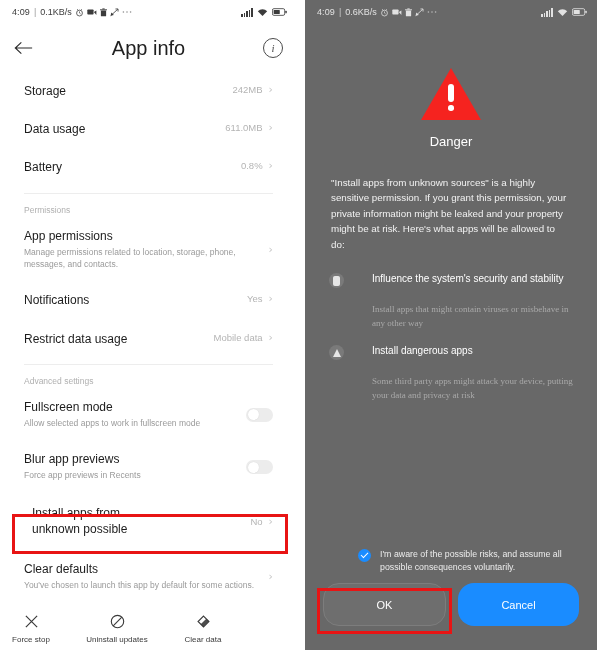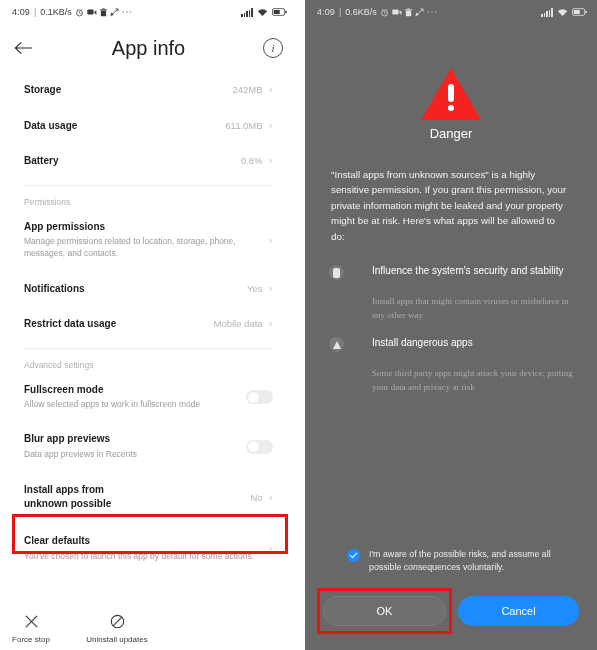--- a/index.html
+++ b/index.html
@@ -106,22 +106,22 @@
   .row {
     display: flex;
     align-items: flex-start;
     justify-content: space-between;
     padding: 11px 0;
     cursor: pointer;
     position: relative;
   }
   .row-main { flex: 1 1 auto; min-width: 0; }
   .row-title {
-    font-size: 10px;
-    font-weight: bold;
+    font-size: 12px;
+    font-weight: normal;
     color: #1c1c1c;
     line-height: 1.35;
   }
   .row-sub {
     font-size: 8.5px;
     color: #9a9a9a;
     line-height: 1.45;
     margin-top: 2px;
   }
   .row-right {
@@ -241,21 +241,21 @@
     width: 6px;
     display: flex; flex-direction: column; align-items: center; gap: 3px;
   }
   .danger-tri .bang .bar {
     width: 5.5px; height: 18px; background: #ffffff; border-radius: 3px;
   }
   .danger-tri .bang .dot {
     width: 5.5px; height: 5.5px; background: #ffffff; border-radius: 50%;
   }
   .danger-title {
-    margin-top: 6px;
+    margin-top: 14px;
     font-size: 13px;
     color: #ffffff;
   }
 
   .danger-body {
     padding: 26px 26px 0 26px;
     font-size: 9.8px;
     line-height: 1.58;
     color: #f2f2f2;
   }
@@ -300,21 +300,21 @@
     font-family: Liberation Serif, serif;
   }
 
   .consent {
     position: absolute;
     left: 0; right: 0;
     bottom: 76px;
     display: flex;
     align-items: flex-start;
     gap: 9px;
-    padding: 0 30px 0 42px;
+    padding: 0 30px 0 53px;
     box-sizing: border-box;
   }
   .checkbox {
     flex: 0 0 auto;
     width: 13px; height: 13px;
     border-radius: 50%;
     background: #1a8cff;
     display: flex; align-items: center; justify-content: center;
     margin-top: 1px;
     cursor: pointer;
@@ -336,21 +336,21 @@
     position: absolute;
     left: 0; right: 0;
     bottom: 24px;
     display: flex;
     gap: 12px;
     padding: 0 18px;
     box-sizing: border-box;
   }
   .btn {
     flex: 1 1 0;
-    height: 30px;
+    height: 43px;
     border-radius: 16px;
     display: flex;
     align-items: center;
     justify-content: center;
     font-size: 11px;
     cursor: pointer;
     border: none;
     font-family: "Liberation Sans", sans-serif;
   }
   .btn-ok {
@@ -517,28 +517,28 @@
           <div class="row-sub">Allow selected apps to work in fullscreen mode</div>
         </div>
         <div class="row-right" style="align-self:center;">
           <div class="toggle"></div>
         </div>
       </div>
 
       <div class="row">
         <div class="row-main">
           <div class="row-title">Blur app previews</div>
-          <div class="row-sub">Data app previews in Recents</div>
+          <div class="row-sub">Force app previews in Recents</div>
         </div>
         <div class="row-right" style="align-self:center;">
           <div class="toggle"></div>
         </div>
       </div>
 
-      <div class="row" style="padding:12px 0 13px 0;">
+      <div class="row" style="padding:12px 0 13px 0;margin-left:8px;">
         <div class="row-main">
           <div class="row-title">Install apps from</div>
           <div class="row-title">unknown possible</div>
         </div>
         <div class="row-right" style="align-self:center;">
           <span class="row-val">No</span>
           <span class="chev">›</span>
         </div>
       </div>
 
@@ -567,20 +567,29 @@
       </div>
       <div class="act">
         <span class="act-ico">
           <svg width="15" height="15" viewBox="0 0 16 16">
               <circle cx="8" cy="8" r="6.6" fill="none" stroke="#3a3a3a" stroke-width="1.2"></circle>
               <path d="M3.4 12.6 12.6 3.4" stroke="#3a3a3a" stroke-width="1.2"></path>
             </svg>
         </span>
         <span class="act-label">Uninstall updates</span>
       </div>
+      <div class="act">
+        <span class="act-ico">
+          <svg width="15" height="15" viewBox="0 0 16 16">
+              <path d="M8 2.2 13.8 8 8 13.8 2.2 8z" fill="none" stroke="#3a3a3a" stroke-width="1.2"></path>
+              <path d="M5 11 L11 5 L13.6 7.8 L7.8 13.6z" fill="#3a3a3a" opacity="0.9"></path>
+            </svg>
+        </span>
+        <span class="act-label">Clear data</span>
+      </div>
     </div>
 
   </div>
 
   <div class="gap"></div>
 
   <div class="phone-right">
 
     <div class="statusbar">
       <div class="sb-left">

